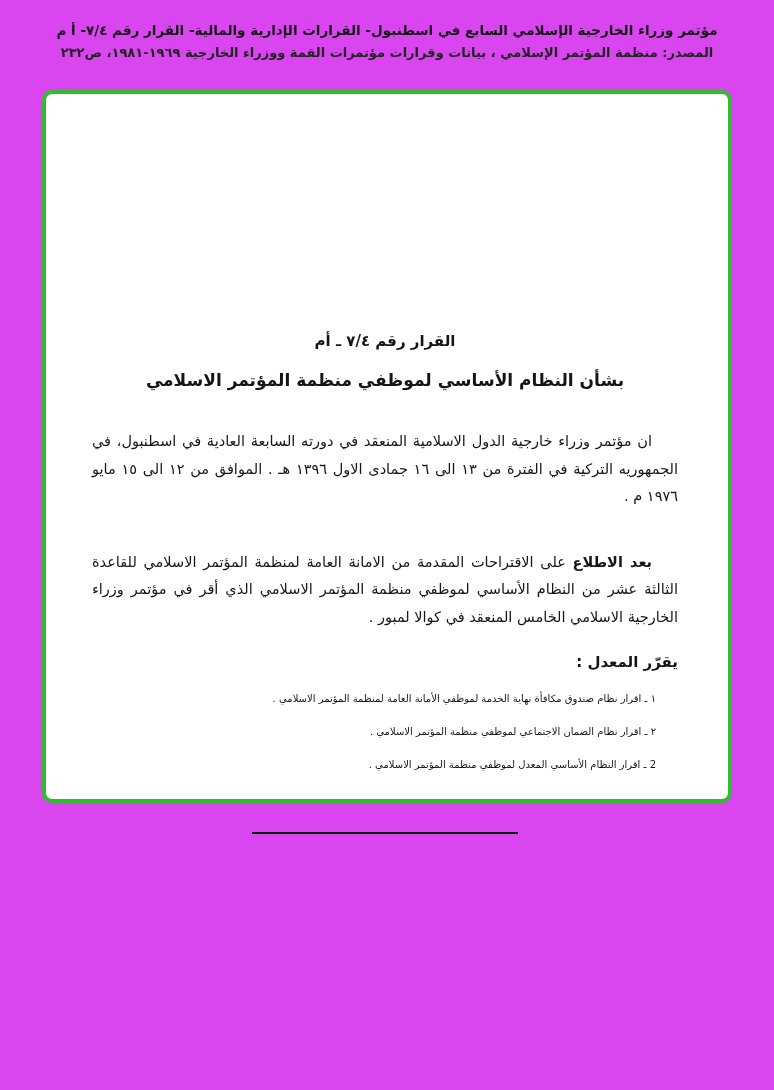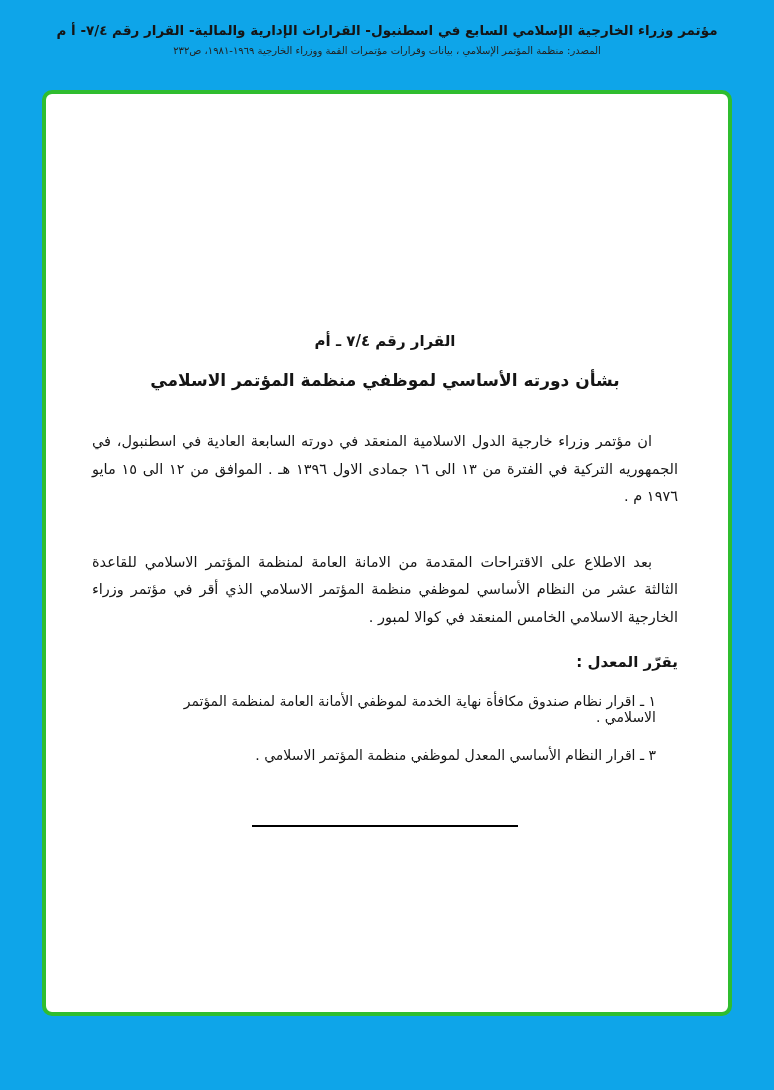--- a/index.html
+++ b/index.html
@@ -6,44 +6,44 @@
   html, body {
     width: 774px; height: 1090px;
     background: #ffffff;
     font-family: "DejaVu Sans", sans-serif;
     color: #151515;
   }
   .page {
     position: relative;
     width: 774px; height: 1090px;
     overflow: hidden;
-    background: #0ea5e9;
+    background: #d946ef;
   }
   .doc-header {
     position: absolute;
     top: 22px; left: 0;
     width: 100%;
     text-align: center;
     direction: rtl;
   }
   .doc-header .line1 {
     font-size: 13.5px;
     font-weight: bold;
     letter-spacing: 0.2px;
   }
   .doc-header .line2 {
-    font-size: 10px;
-    font-weight: normal;
+    font-size: 13px;
+    font-weight: bold;
     margin-top: 7px;
     color: #222222;
   }
   .frame {
     position: absolute;
     left: 42px; top: 90px;
-    width: 690px; height: 926px;
+    width: 690px; height: 713px;
     border: 4px solid #2fbd2f;
     border-radius: 10px;
     padding: 238px 50px 0 46px;
     direction: rtl;
     background: #ffffff;
   }
   .res-number {
     text-align: center;
     font-size: 15px;
     font-weight: bold;
@@ -55,30 +55,30 @@
     font-weight: bold;
     margin-top: 20px;
   }
   .para {
     margin-top: 38px;
     font-size: 14.5px;
     line-height: 1.9;
     text-align: justify;
     text-indent: 26px;
   }
-  .para strong { font-weight: normal; }
+  .para strong { font-weight: bold; }
   .decides {
     margin-top: 22px;
     font-size: 15px;
     font-weight: bold;
   }
   .items { margin-top: 6px; list-style: none; }
   .items li {
     margin-top: 22px;
-    font-size: 14px;
+    font-size: 10px;
     padding-right: 22px;
     margin-left: 47px;
   }
   .rule {
     width: 266px;
     height: 0;
     border-top: 2px solid #000000;
     margin: 62px auto 0 auto;
   }
 </style>
@@ -89,31 +89,32 @@
 
   <div class="doc-header">
     <div class="line1">مؤتمر وزراء الخارجية الإسلامي السابع في اسطنبول- القرارات الإدارية والمالية- القرار رقم ٧/٤- أ م</div>
     <div class="line2">المصدر: منظمة المؤتمر الإسلامي ، بيانات وقرارات مؤتمرات القمة ووزراء الخارجية ١٩٦٩-١٩٨١، ص٢٣٢</div>
   </div>
 
   <div class="frame" style="border-color: rgb(47, 189, 47);">
 
     <div class="res-number">القرار رقم ٧/٤ ـ أم</div>
 
-    <div class="res-subject">بشأن دورته الأساسي لموظفي منظمة المؤتمر الاسلامي</div>
+    <div class="res-subject">بشأن النظام الأساسي لموظفي منظمة المؤتمر الاسلامي</div>
 
     <p class="para"><strong></strong> <span>ان مؤتمر وزراء خارجية الدول الاسلامية المنعقد في دورته السابعة العادية في اسطنبول، في الجمهوريه التركية في الفترة من ١٣ الى ١٦ جمادى الاول ١٣٩٦ هـ . الموافق من ١٢ الى ١٥ مايو ١٩٧٦ م .</span></p>
 
     <p class="para"><strong>بعد الاطلاع</strong> <span>على الاقتراحات المقدمة من الامانة العامة لمنظمة المؤتمر الاسلامي للقاعدة الثالثة عشر من النظام الأساسي لموظفي منظمة المؤتمر الاسلامي الذي أقر في مؤتمر وزراء الخارجية الاسلامي الخامس المنعقد في كوالا لمبور .</span></p>
 
 
     <div class="decides">يقرّر المعدل :</div>
 
     <ul class="items">
       <li>١ ـ اقرار نظام صندوق مكافأة نهاية الخدمة لموظفي الأمانة العامة لمنظمة المؤتمر الاسلامي .</li>
-      <li>٣ ـ اقرار النظام الأساسي المعدل لموظفي منظمة المؤتمر الاسلامي .</li>
+      <li>٢ ـ اقرار نظام الضمان الاجتماعي لموظفي منظمة المؤتمر الاسلامي .</li>
+      <li>2 ـ اقرار النظام الأساسي المعدل لموظفي منظمة المؤتمر الاسلامي .</li>
     </ul>
 
     <div class="rule"></div>
 
   </div>
 
 </div>
 
 </body></html>

